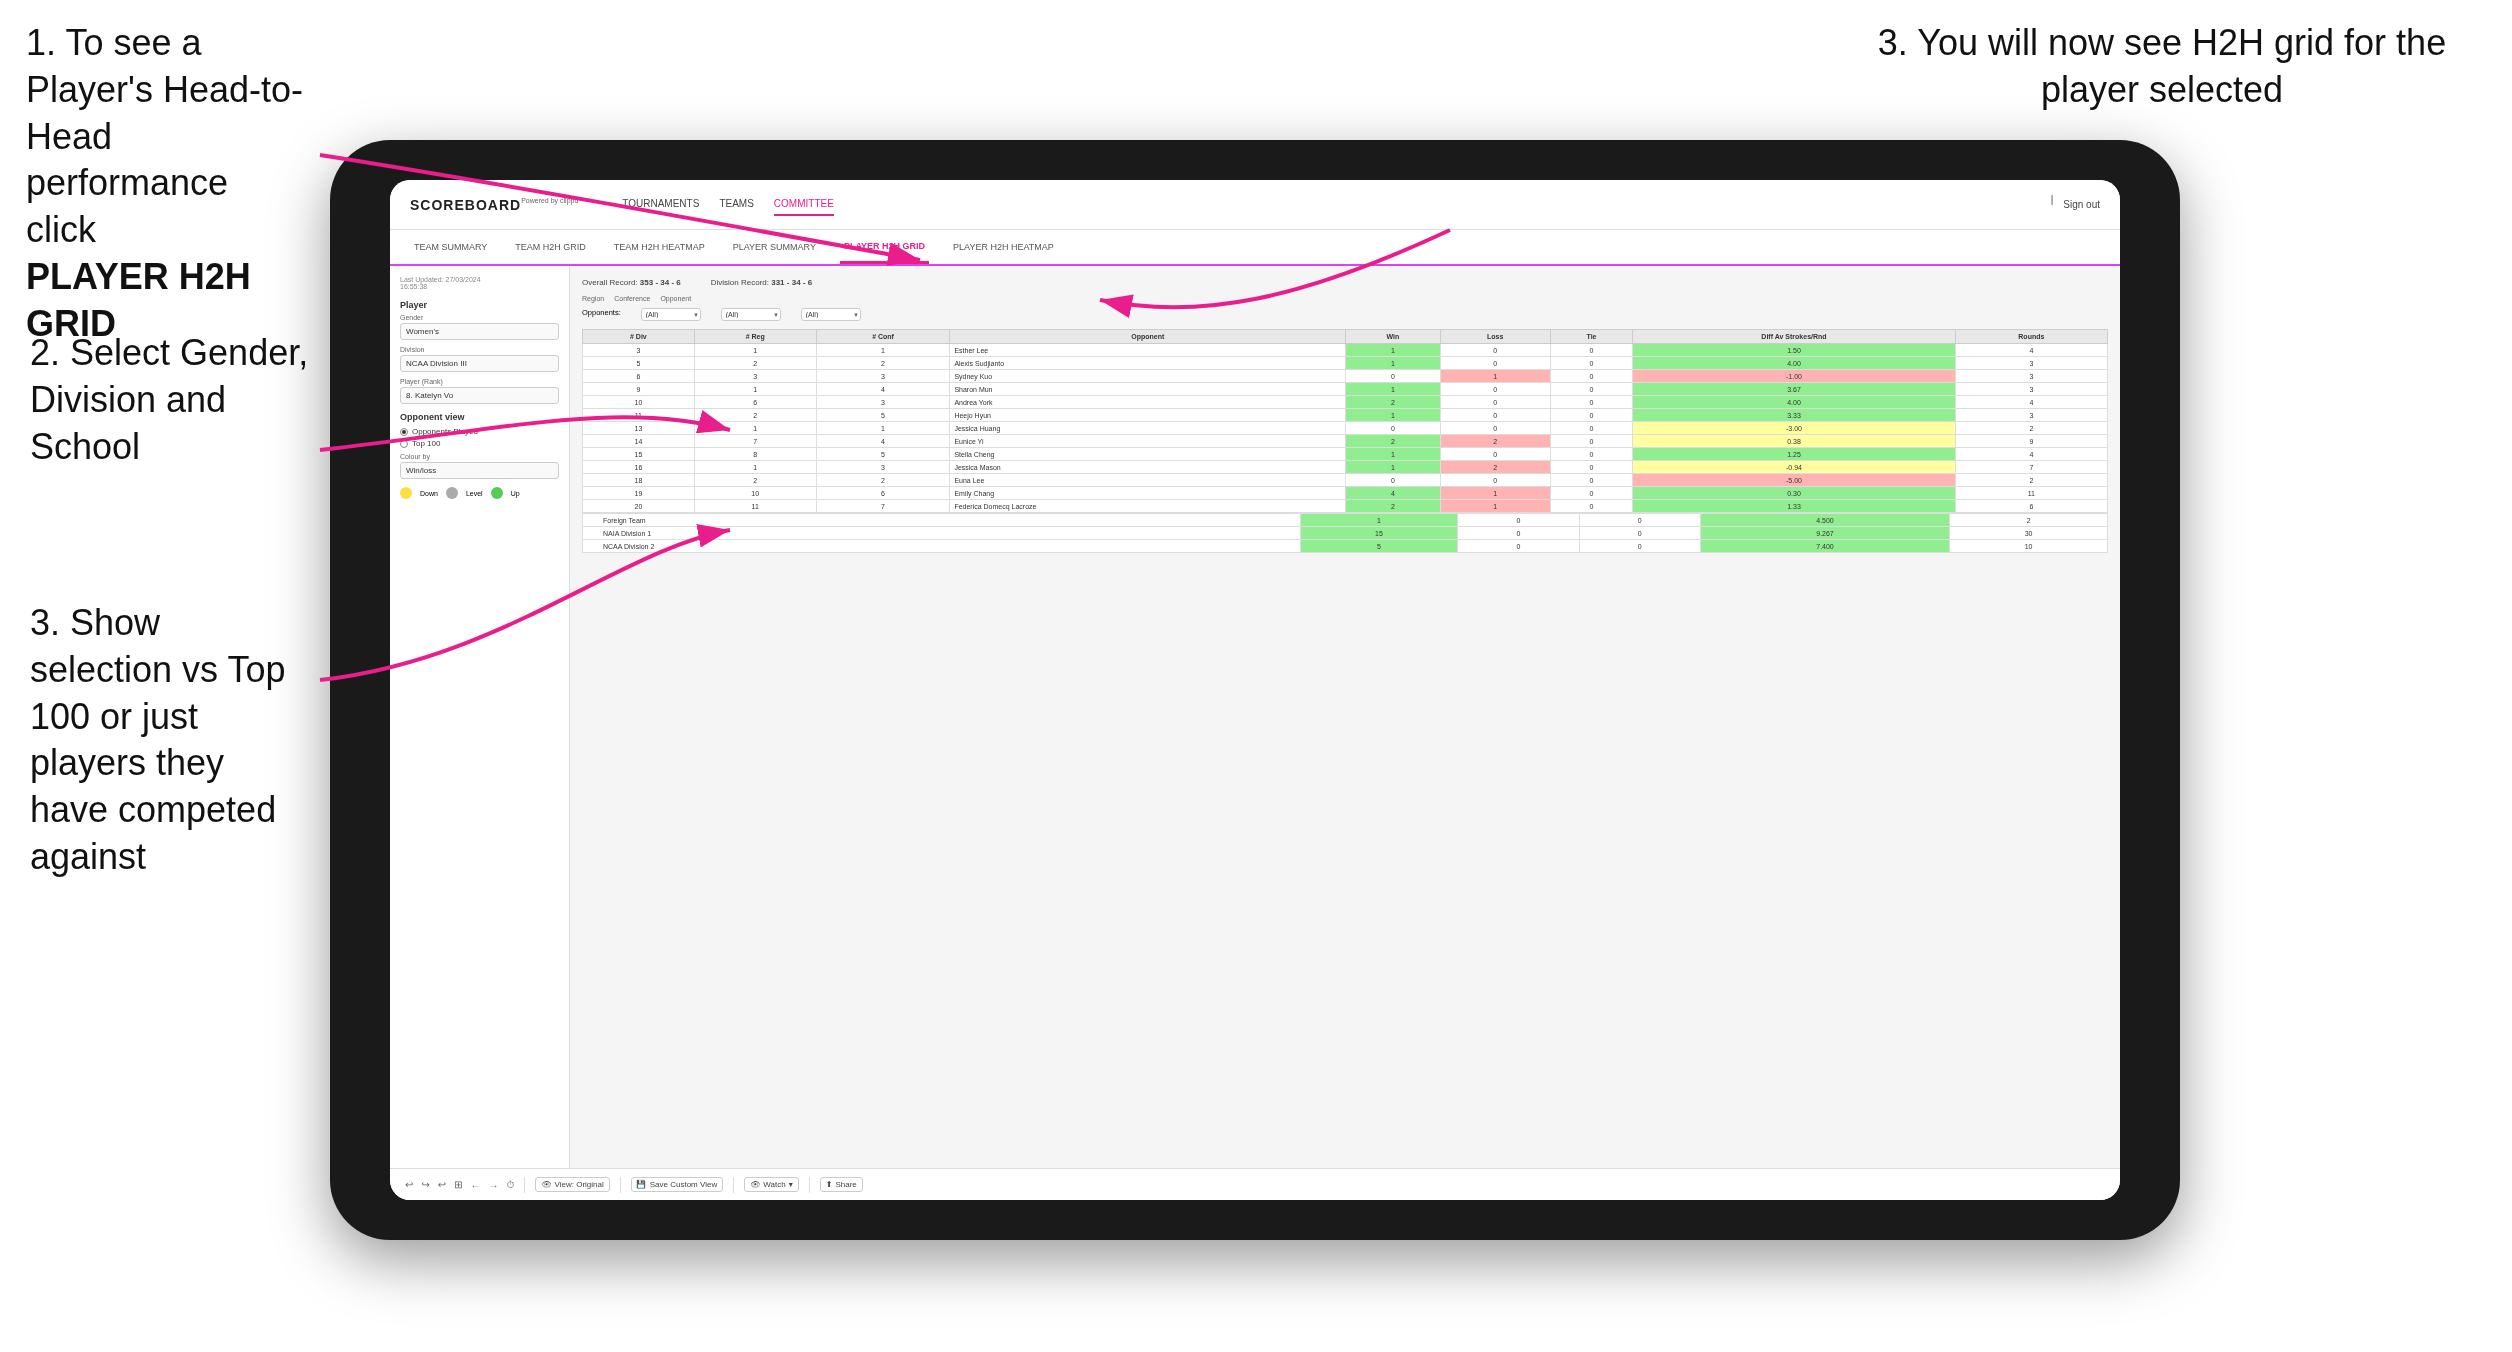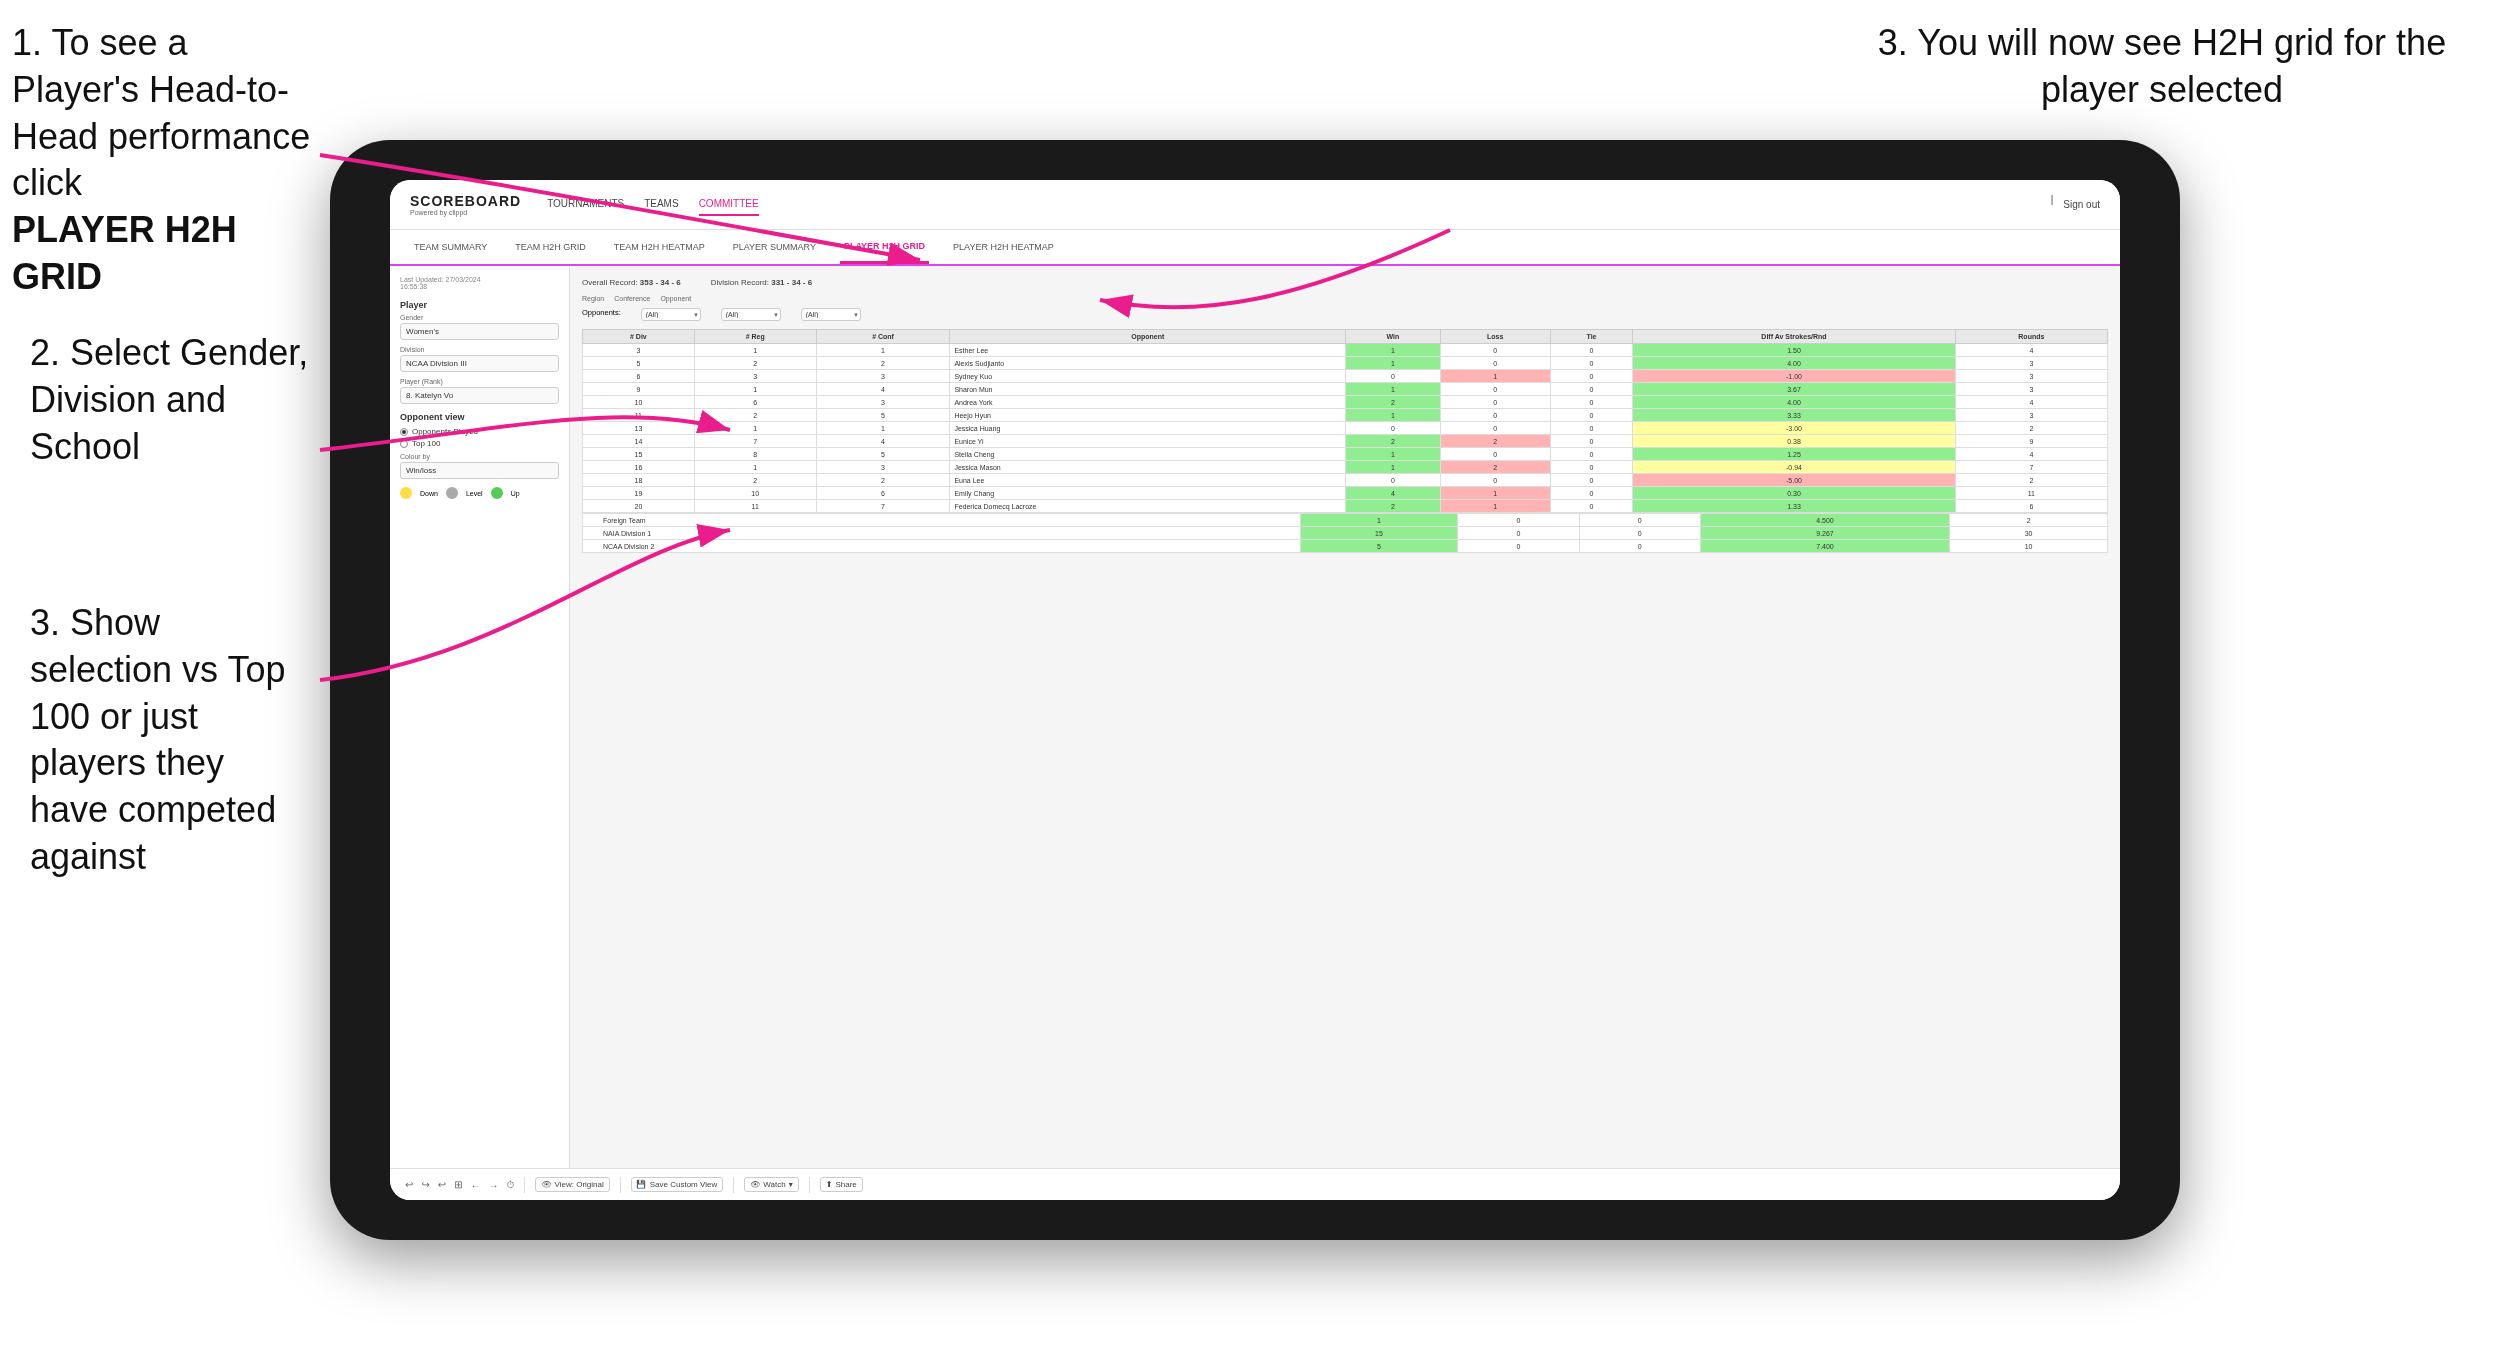--- a/index.html
+++ b/index.html
@@ -11,21 +11,21 @@
       position: relative;
       overflow: hidden;
     }
 
     
     .instructions-left {
       position: absolute;
       left: 0;
       top: 0;
       width: 330px;
-      padding: 20px 12px;
+      padding: 20px 26px;
     }
 
     .instructions-right {
       position: absolute;
       right: 0;
       top: 0;
       width: 700px;
       padding: 20px 30px;
       text-align: center;
     }
@@ -95,22 +95,21 @@
       border-bottom: 1px solid #ddd;
       padding: 0 20px;
       display: flex;
       align-items: center;
       height: 50px;
       flex-shrink: 0;
     }
 
     .logo-area {
       display: flex;
-      flex-direction: column;
-      margin-right: 26px;
+      margin-right: 44px;
     }
 
     .logo-scoreboard {
       font-size: 14px;
       font-weight: 900;
       color: #222;
       letter-spacing: 1px;
     }
 
     .logo-powered {

